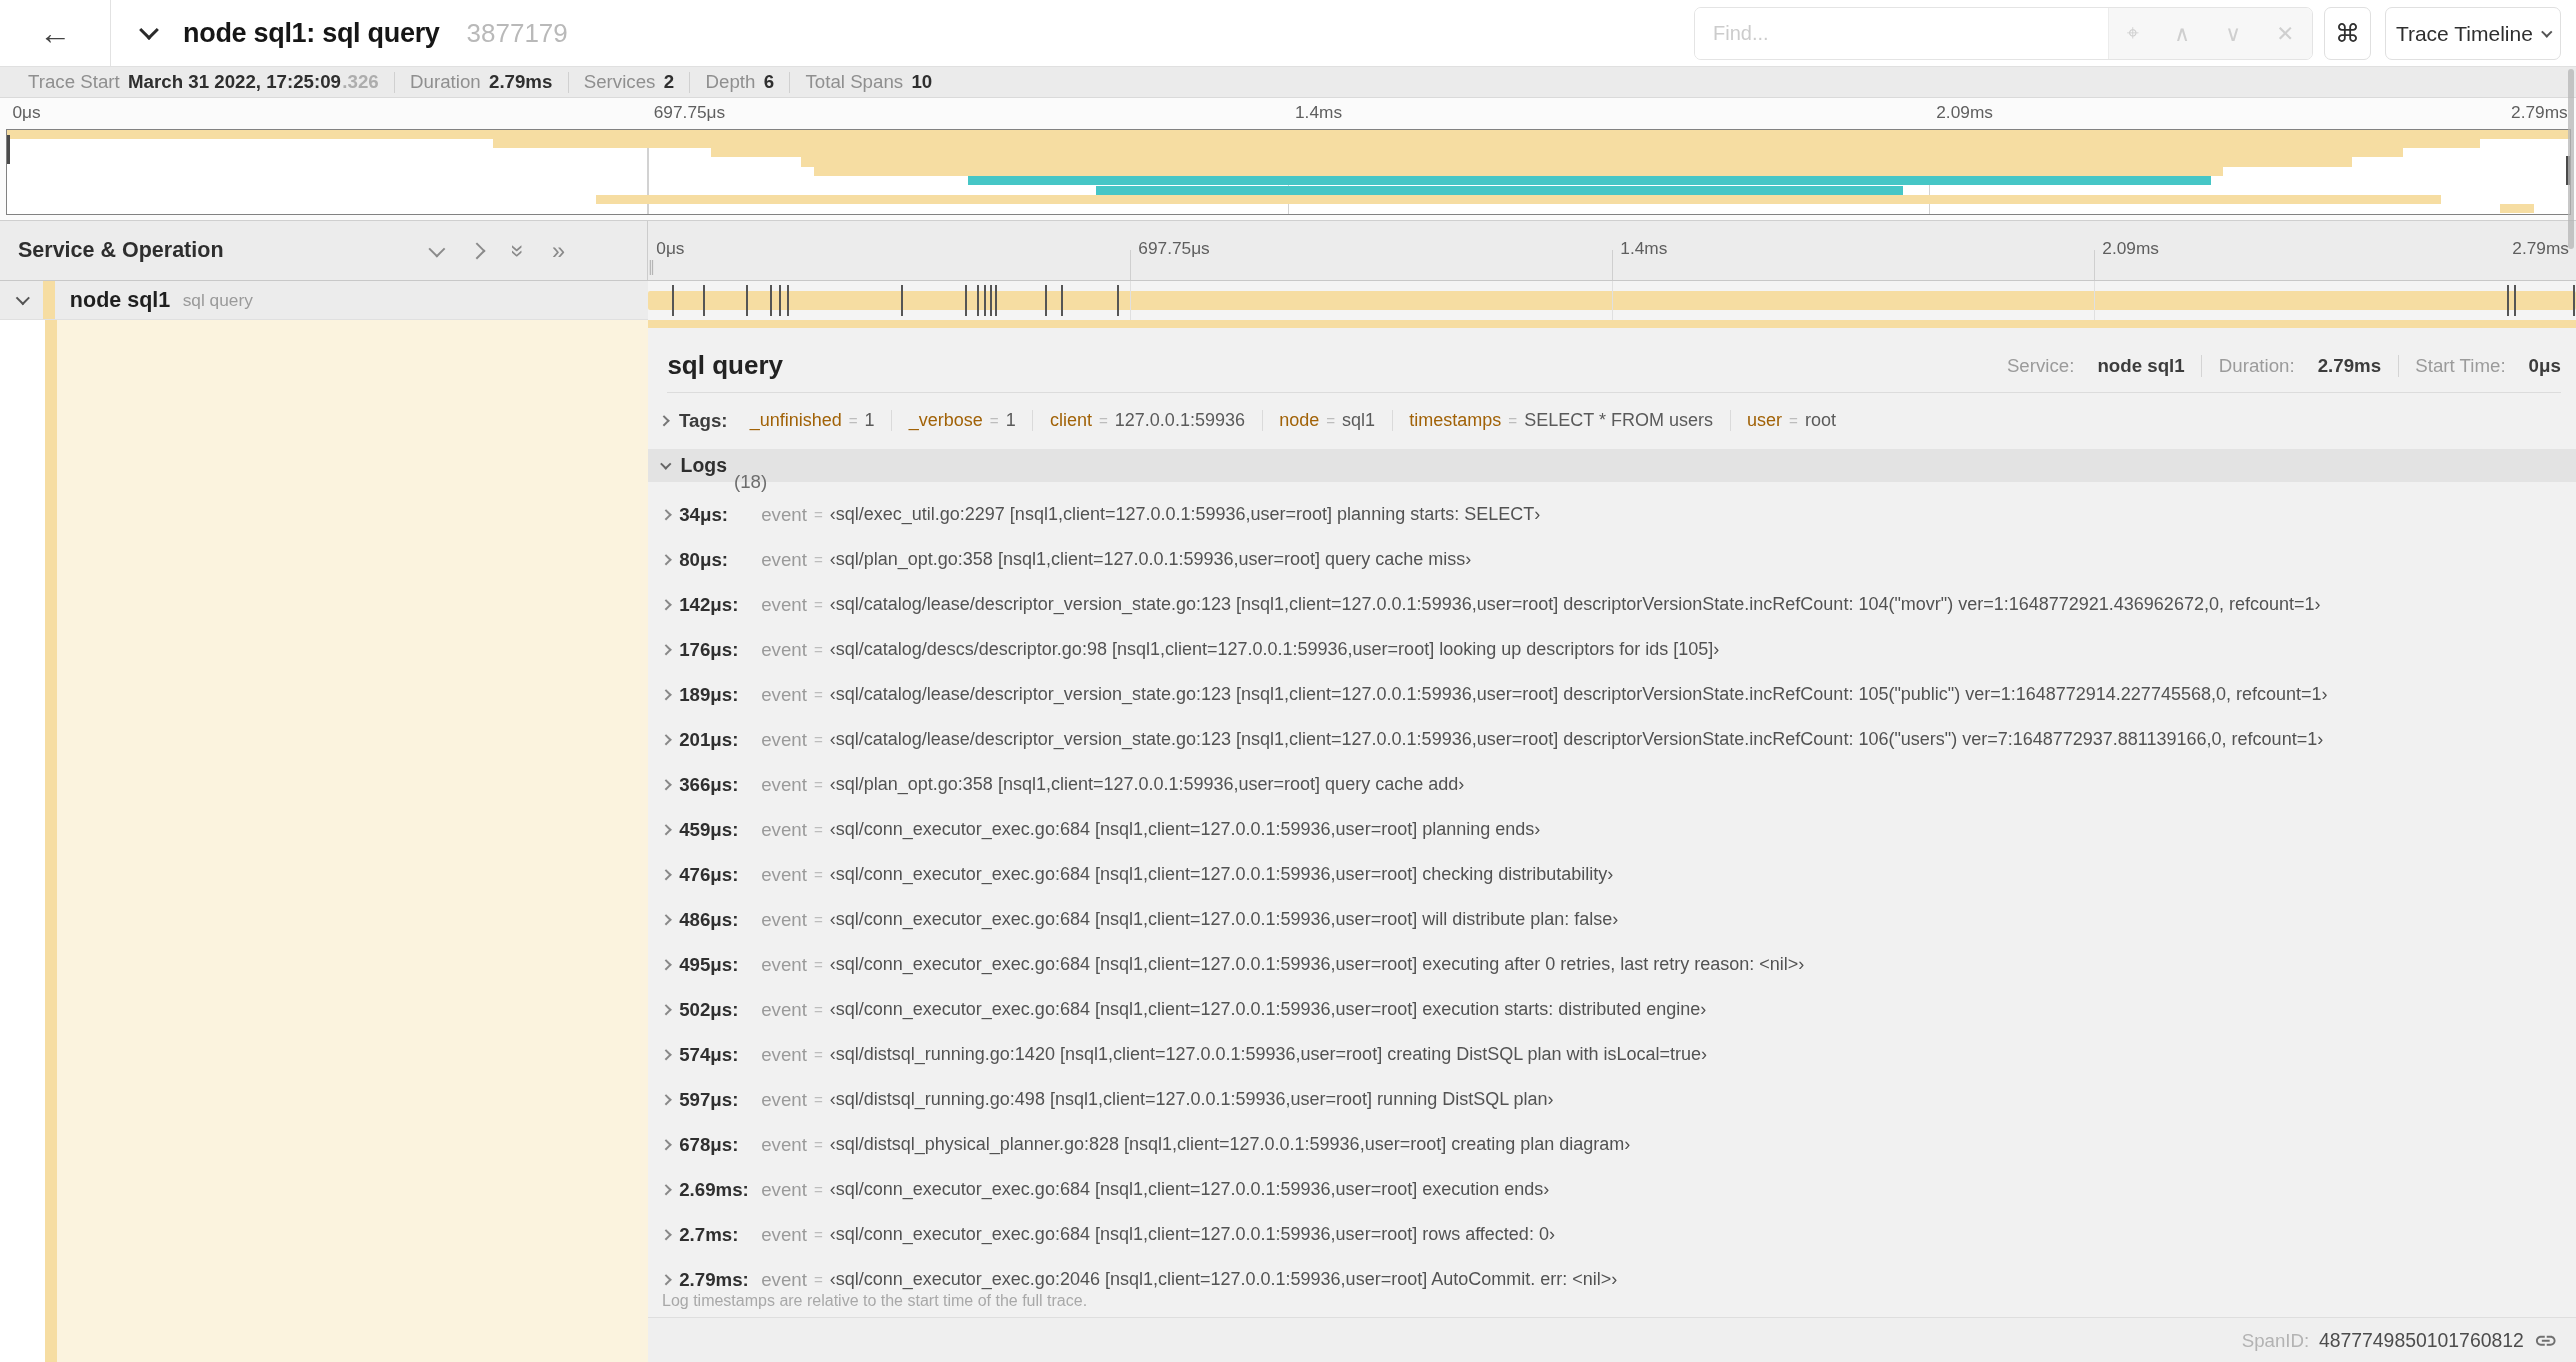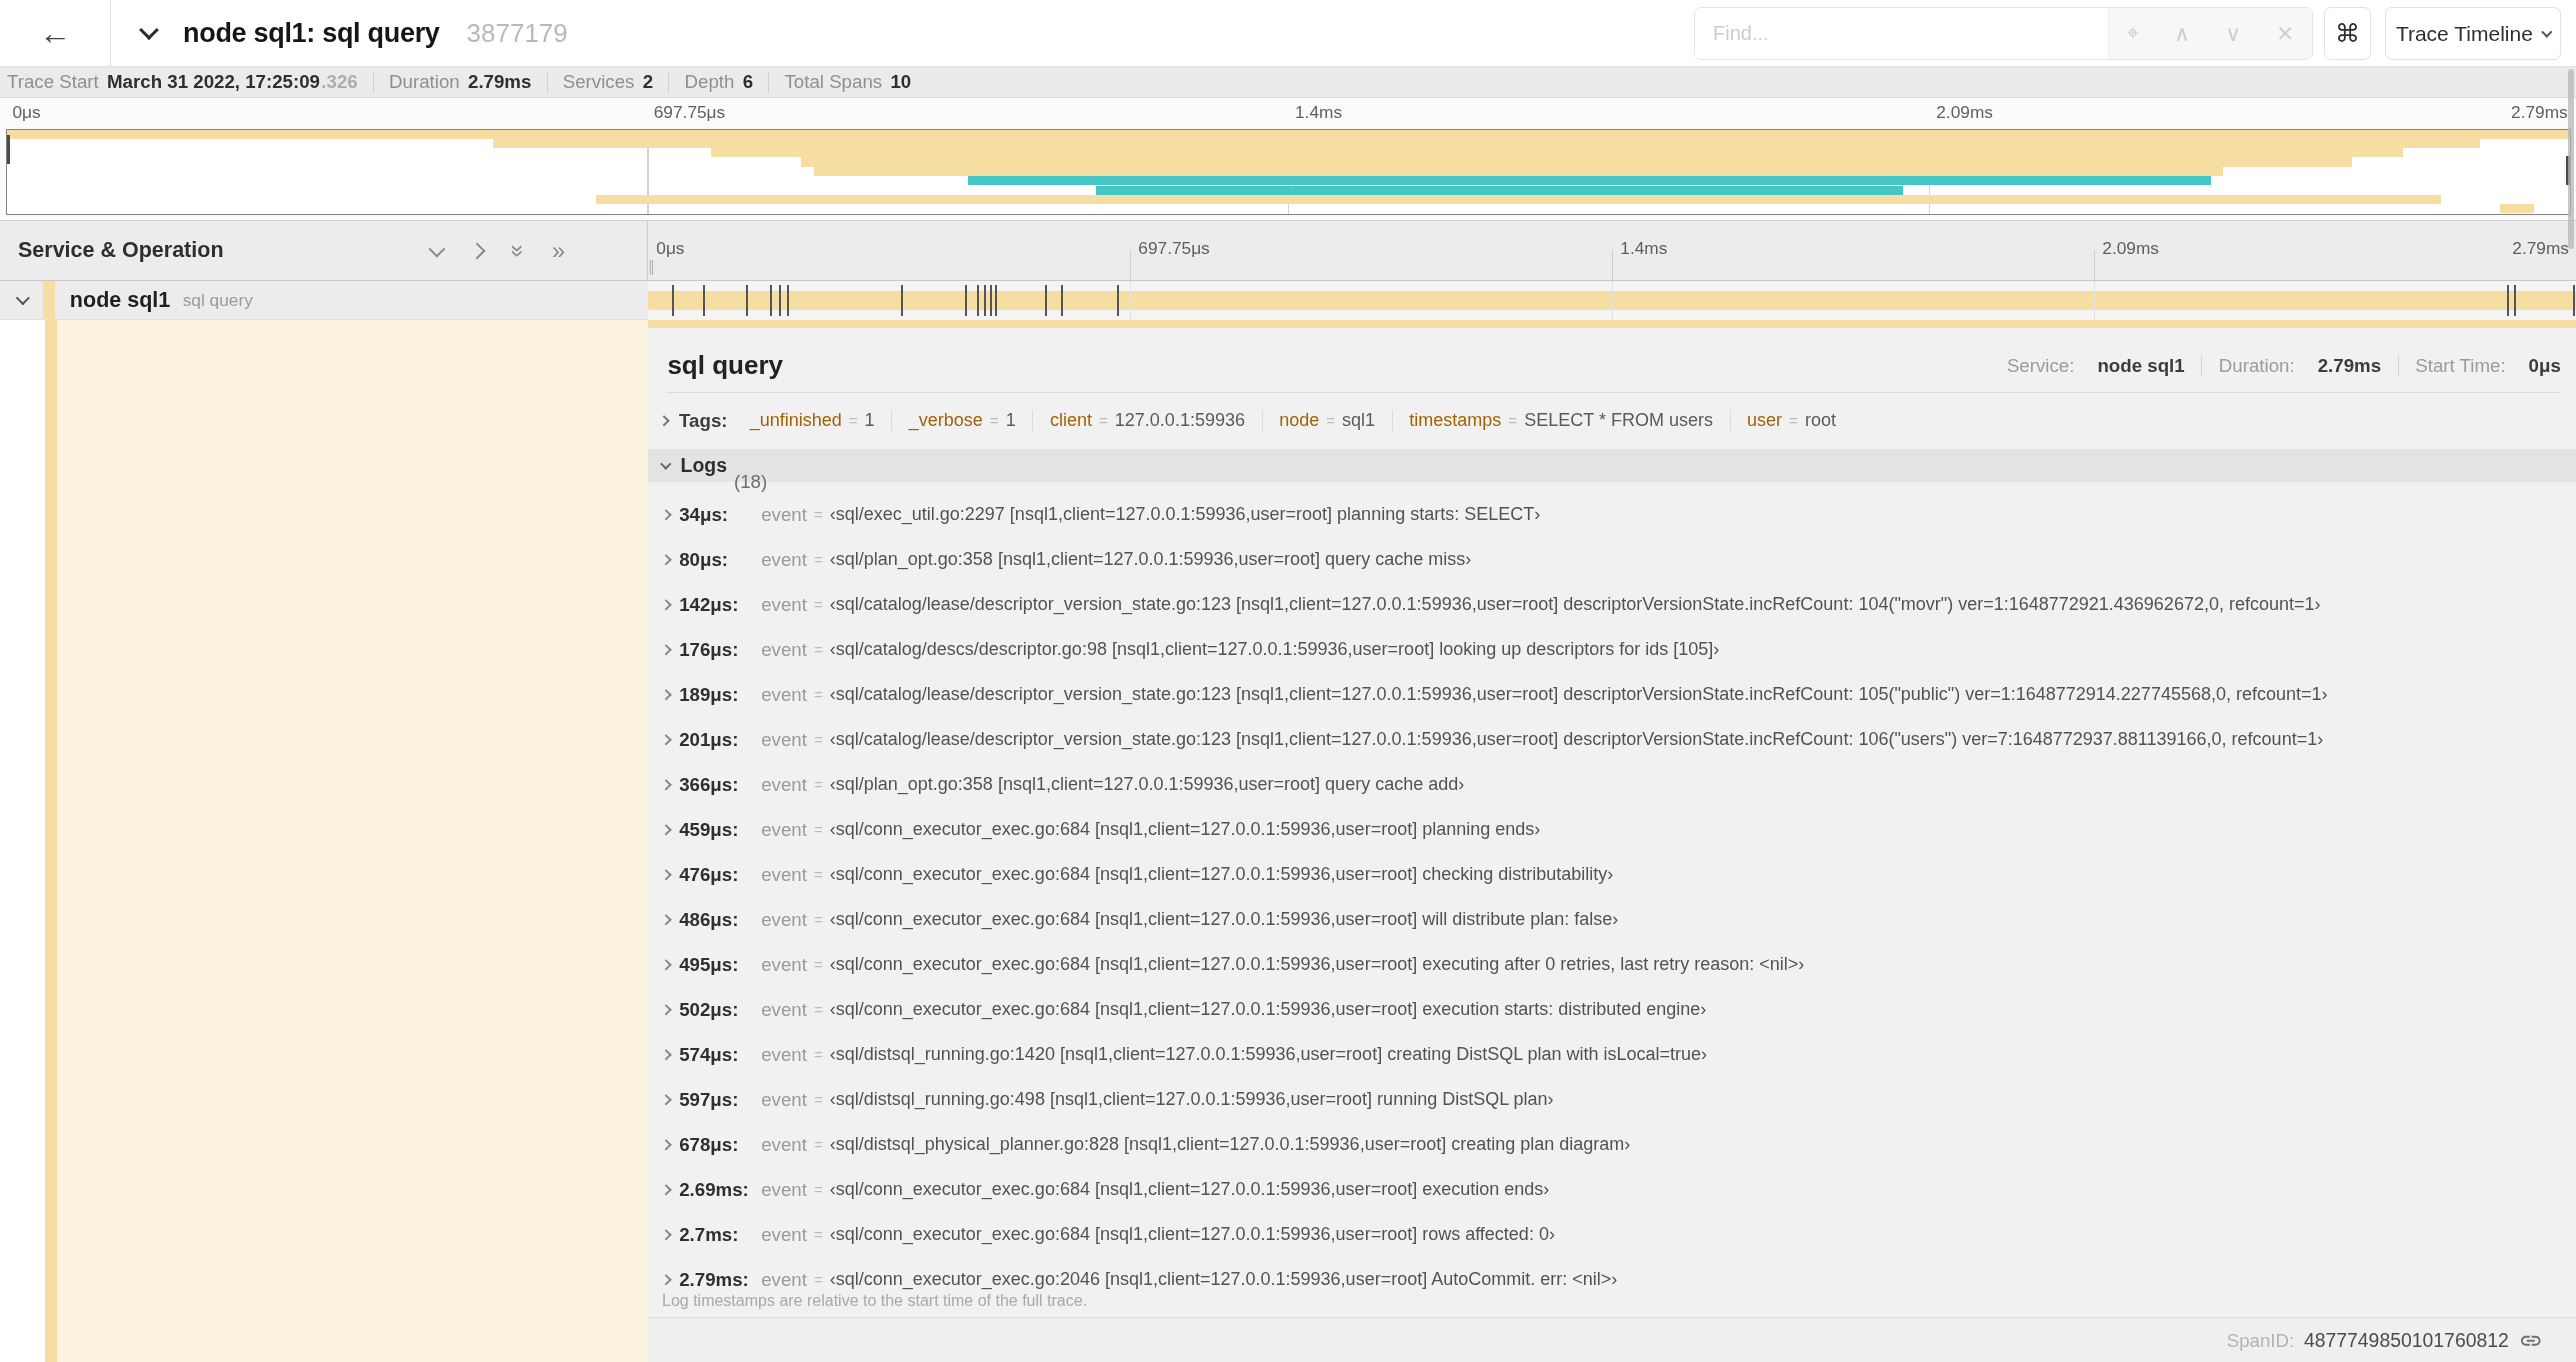--- a/index.html
+++ b/index.html
@@ -26,21 +26,21 @@
     justify-content:space-around; color:#cfcfcf; font-size:21.5px; }
   .find-btns span { cursor:pointer; }
   .sq-btn { position:absolute; top:7px; height:53px; border:1.4px solid #e0e0e0; border-radius:7px; background:#fff;
     display:flex; align-items:center; justify-content:center; cursor:pointer; }
   .cmd-btn { left:2324px; width:47px; font-size:25px; color:#2f2f2f; }
   .tt-btn { left:2385px; width:176px; font-size:21px; color:#2f2f2f; gap:9.7px; }
   .tt-caret { display:inline-block; width:7.6px; height:7.6px; border-right:2.1px solid #555; border-bottom:2.1px solid #555;
     transform:rotate(45deg); margin-top:-4.2px; }
   
   .infobar { position:absolute; left:0; top:66px; width:2576px; height:32px; background:#ebebeb;
-    border-top:0.7px solid #e0e0e0; border-bottom:0.7px solid #dadada; display:flex; align-items:center; padding-left:7px; }
+    border-top:0.7px solid #e0e0e0; border-bottom:0.7px solid #dadada; display:flex; align-items:center; padding-left:28px; }
   .info-item { display:flex; align-items:center; gap:8.3px; font-size:18.7px; padding:0 15.2px; border-right:0.7px solid #d0d0d0; height:21px; }
   .info-item:first-child { padding-left:0; }
   .info-item:last-child { border-right:none; }
   .info-label { color:#8f8f8f; }
   .info-value { color:#2f2f2f; font-weight:bold; }
   .info-suffix { color:#adadad; font-weight:bold; margin-left:-7px; }
   
   .minimap { position:absolute; left:0; top:98px; width:2576px; height:122px; background:#fbfbfb; }
   .mm-labels { position:absolute; left:5.5px; right:5.5px; top:4.2px; height:22px; font-size:17.3px; color:#5f5f5f; }
   .mm-labels span { position:absolute; top:0; white-space:nowrap; }
@@ -107,21 +107,21 @@
   .logs-count { font-size:18.7px; color:#6e6e6e;margin-top:32px; }
   .logs-list { position:absolute; left:0; right:0; top:172px; }
   .log-row { height:45px; display:flex; align-items:center; padding-left:9.7px; cursor:pointer; }
   .log-row .sm-chev { margin:0 9.7px 0 4.2px; border-color:#888; }
   .log-time { font-size:18.7px; font-weight:bold; color:#2f2f2f; width:82px; flex:none; }
   .log-key { font-size:18.7px; color:#9a9a9a; margin-right:7px; }
   .log-eq { font-size:15.2px; color:#bdbdbd; margin-right:7px; }
   .log-msg { font-size:18px; color:#525252; white-space:nowrap; }
   .logs-note { position:absolute; left:14px; top:972px; font-size:16px; color:#a8a8a8; }
   .spanid-row { position:absolute; left:0; right:0; top:997px; bottom:0; border-top:1.4px solid #dedede; background:#efefef;
-    display:flex; align-items:center; justify-content:flex-end; padding-right:34px; gap:9.7px; }
+    display:flex; align-items:center; justify-content:flex-end; padding-right:19px; gap:9.7px; }
   .spanid-label { font-size:18.7px; color:#b3b3b3; }
   .spanid-value { font-size:19.4px; color:#4c4c4c; }
   .link-icon { width:23.5px; height:23.5px; cursor:pointer; flex:none; }
   
   .scroll-thumb { position:absolute; right:2.1px; top:69px; width:6.2px; height:180px; border-radius:3.5px; background:#b5b5b5; opacity:.75; }
 </style>
 </head>
 <body>
 
 <div class="topbar">

